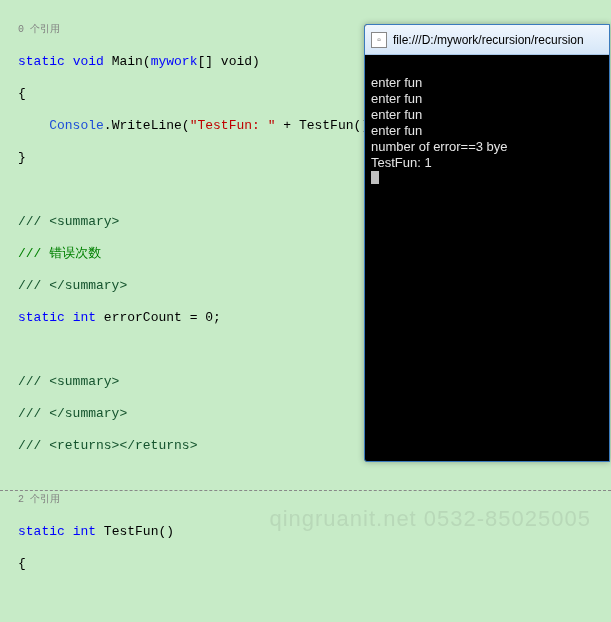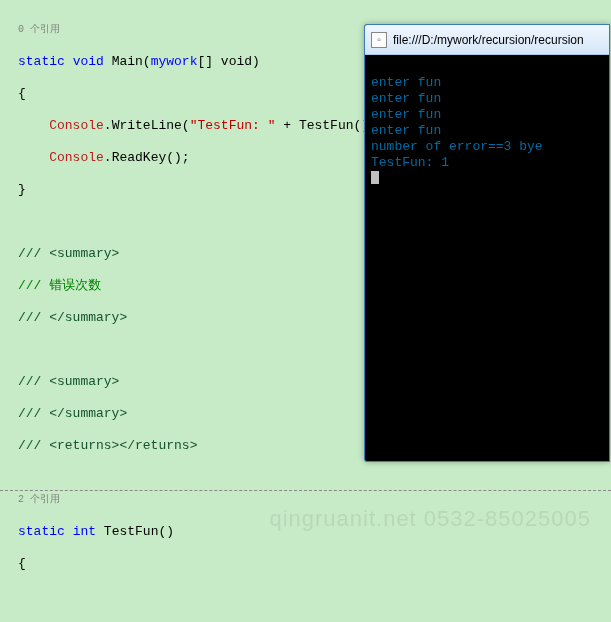--- a/index.html
+++ b/index.html
@@ -13,21 +13,21 @@
     position: relative;
   }
   .editor {
     padding: 6px 0 0 0;
     line-height: 16px;
     white-space: pre;
   }
   .line { padding-left: 18px; }
   .ref { color: #808080; font-size: 10px; }
   .kw { color: #0000ff; }
-  .type { color: #b91c1c; text-align: center; }
+  .type { color: #1d4ed8; text-align: center; }
   .str { color: #c00000; }
   .cmt { color: #14532d; }
   .cmt-doc { color: #008000; }
   .dashed-top {
     border-top: 1px dashed #888;
     margin-top: 20px;
     padding-top: 1px;
   }
   .watermark {
     position: absolute;
@@ -68,47 +68,47 @@
     border: 1px solid #888;
     margin-right: 6px;
     display: inline-flex;
     align-items: center;
     justify-content: center;
     font-size: 10px;
     color: #333;
   }
   .console-body {
     padding: 4px 6px;
-    color: #0369a1;
-    font-family: Liberation Mono, monospace;
+    color: #e5e5e5;
+    font-family: Liberation Sans, sans-serif;
     font-size: 13px;
     line-height: 16px;
     white-space: pre;
   }
   .cursor {
     display: inline-block;
     width: 8px;
     height: 13px;
     background: #c0c0c0;
   }
 </style>
 </head>
 <body>
 
 <div class="editor">
 <div class="line ref">0 个引用</div>
 <div class="line"><span class="kw">static</span> <span class="kw">void</span><span> Main(</span><span class="kw">mywork</span><span>[] void)</span></div>
 <div class="line"><span>{</span></div>
 <div class="line">    <span class="type">Console</span><span>.WriteLine(</span><span class="str">"TestFun: "</span><span> + TestFun());</span></div>
-<div class="line">    <span class="type">Console</span><span>.ReadKey();</span></div>
 <div class="line"><span>}</span></div>
 <div class="line">&nbsp;</div>
 <div class="line"><span class="cmt">/// &lt;summary&gt;</span></div>
 <div class="line"><span class="cmt-doc">/// 错误次数</span></div>
 <div class="line"><span class="cmt">/// &lt;/summary&gt;</span></div>
+<div class="line"><span class="kw">static</span> <span class="kw">int</span><span> errorCount = 0;</span></div>
 <div class="line">&nbsp;</div>
 <div class="line"><span class="cmt">/// &lt;summary&gt;</span></div>
 <div class="line"><span class="cmt">/// &lt;/summary&gt;</span></div>
 <div class="line"><span class="cmt">/// &lt;returns&gt;&lt;/returns&gt;</span></div>
 <div class="line ref dashed-top">2 个引用</div>
 <div class="line"><span class="kw">static</span> <span class="kw">int</span><span> TestFun()</span></div>
 <div class="line"><span>{</span></div>
 
 
 

